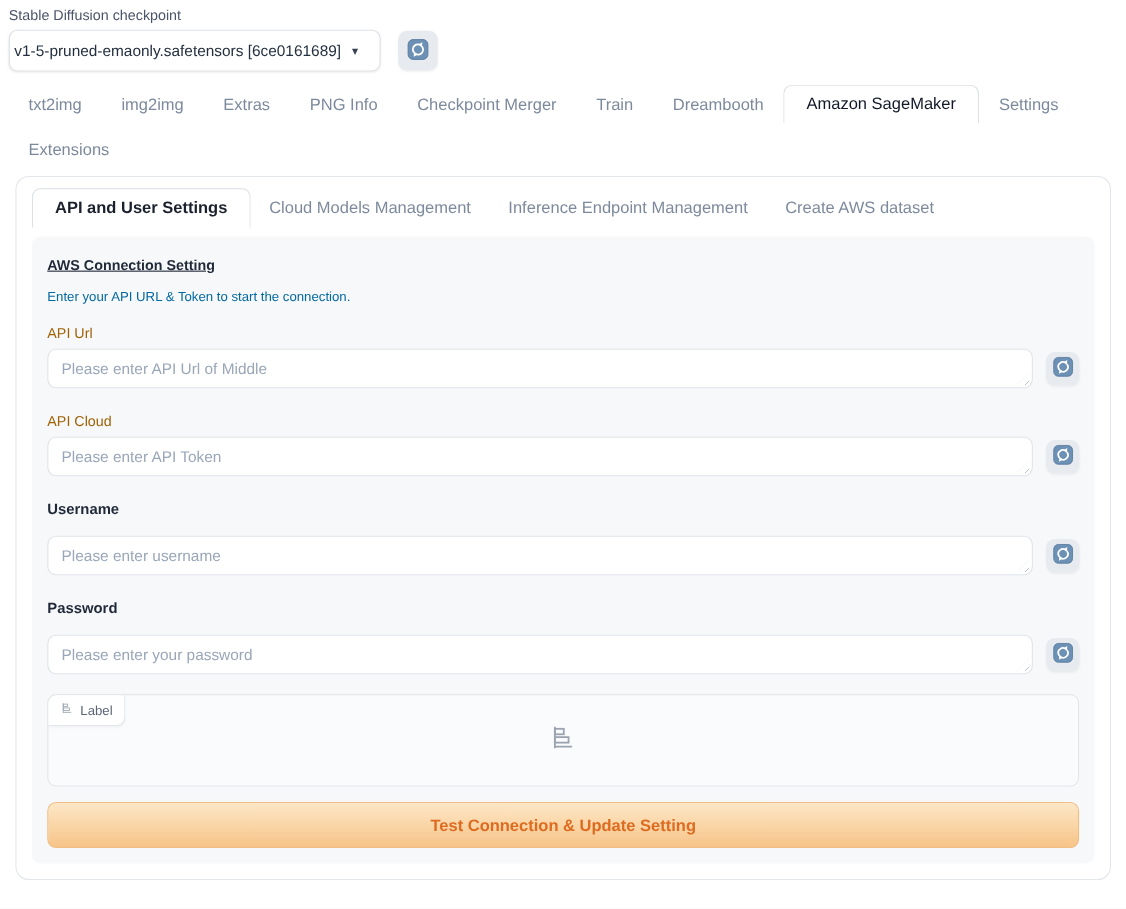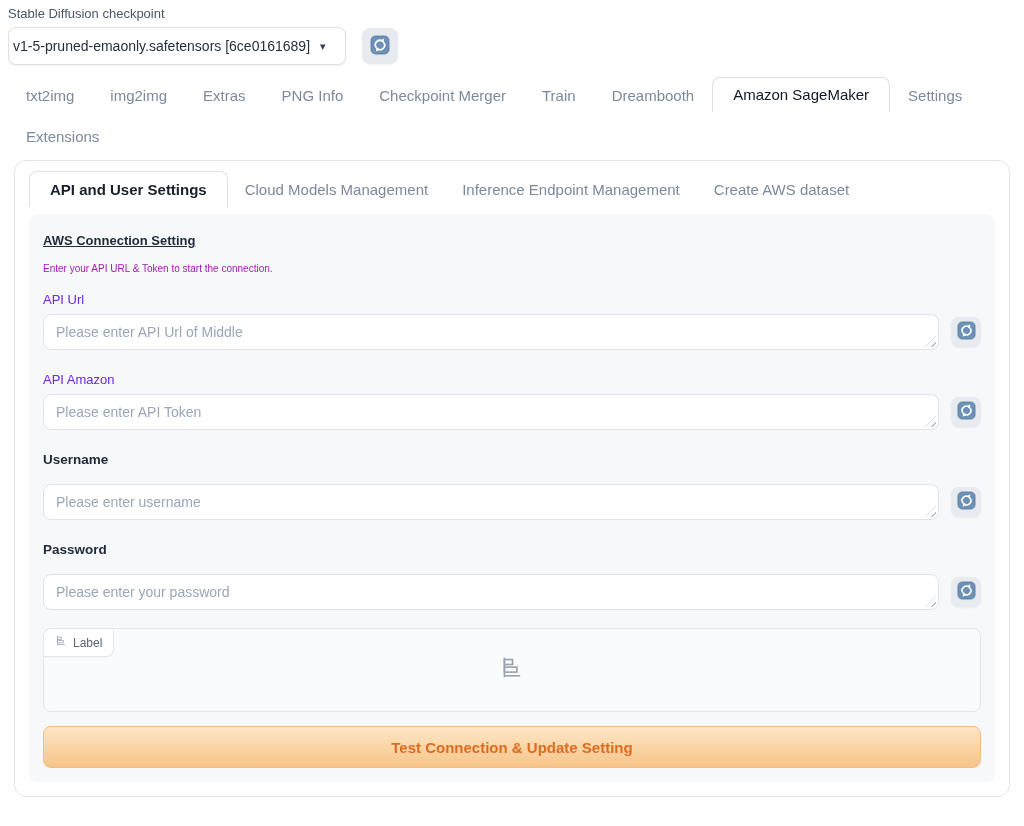--- a/index.html
+++ b/index.html
@@ -65,24 +65,24 @@
     border: 1px solid #dde1e6; border-bottom: none;
     border-radius: 8px 8px 0 0; padding: 9px 20px; font-weight: bold;
   }
 
   
   .form-panel { background: #f7f8fa; border-radius: 8px; padding: 14px; }
   .form-heading {
     font-size: 13px; font-weight: 700; text-decoration: underline;
     color: #1f2937; margin: 4px 0 15px;
   }
-  .form-desc { font-size: 10px; color: #a21caf; margin: 8px 0 18px; }
+  .form-desc { font-size: 12px; color: #0369a1; margin: 8px 0 18px; }
 
   .field { margin-bottom: 22px; }
-  .field-label { font-size: 13px; color: #6d28d9; margin-bottom: 7px; }
+  .field-label { font-size: 13px; color: #a16207; margin-bottom: 7px; }
   .field-label.bold {
     font-weight: 700; color: #1f2937; font-size: 13.5px;
     margin: 4px 0 17px;
   }
   .field-row { display: flex; align-items: center; }
   .ta-wrap { position: relative; flex: 1; }
   textarea {
     display: block; width: 100%; height: 36px;
     border: 1px solid #e0e4e9; border-radius: 8px;
     background: #fff; padding: 9px 12px 0;
@@ -199,21 +199,21 @@
           <span>
             <svg width="19" height="19" viewBox="0 0 20 20">
                 <use href="#sym-refresh"></use>
               </svg>
           </span>
         </button>
       </div>
     </div>
 
     <div class="field">
-      <div class="field-label">API Amazon</div>
+      <div class="field-label">API Cloud</div>
       <div class="field-row">
         <div class="ta-wrap">
           <textarea placeholder="Please enter API Token" style=""></textarea>
           <div class="resize-handle"></div>
         </div>
         <button class="refresh-btn small">
           <span>
             <svg width="19" height="19" viewBox="0 0 20 20">
                 <use href="#sym-refresh"></use>
               </svg>

